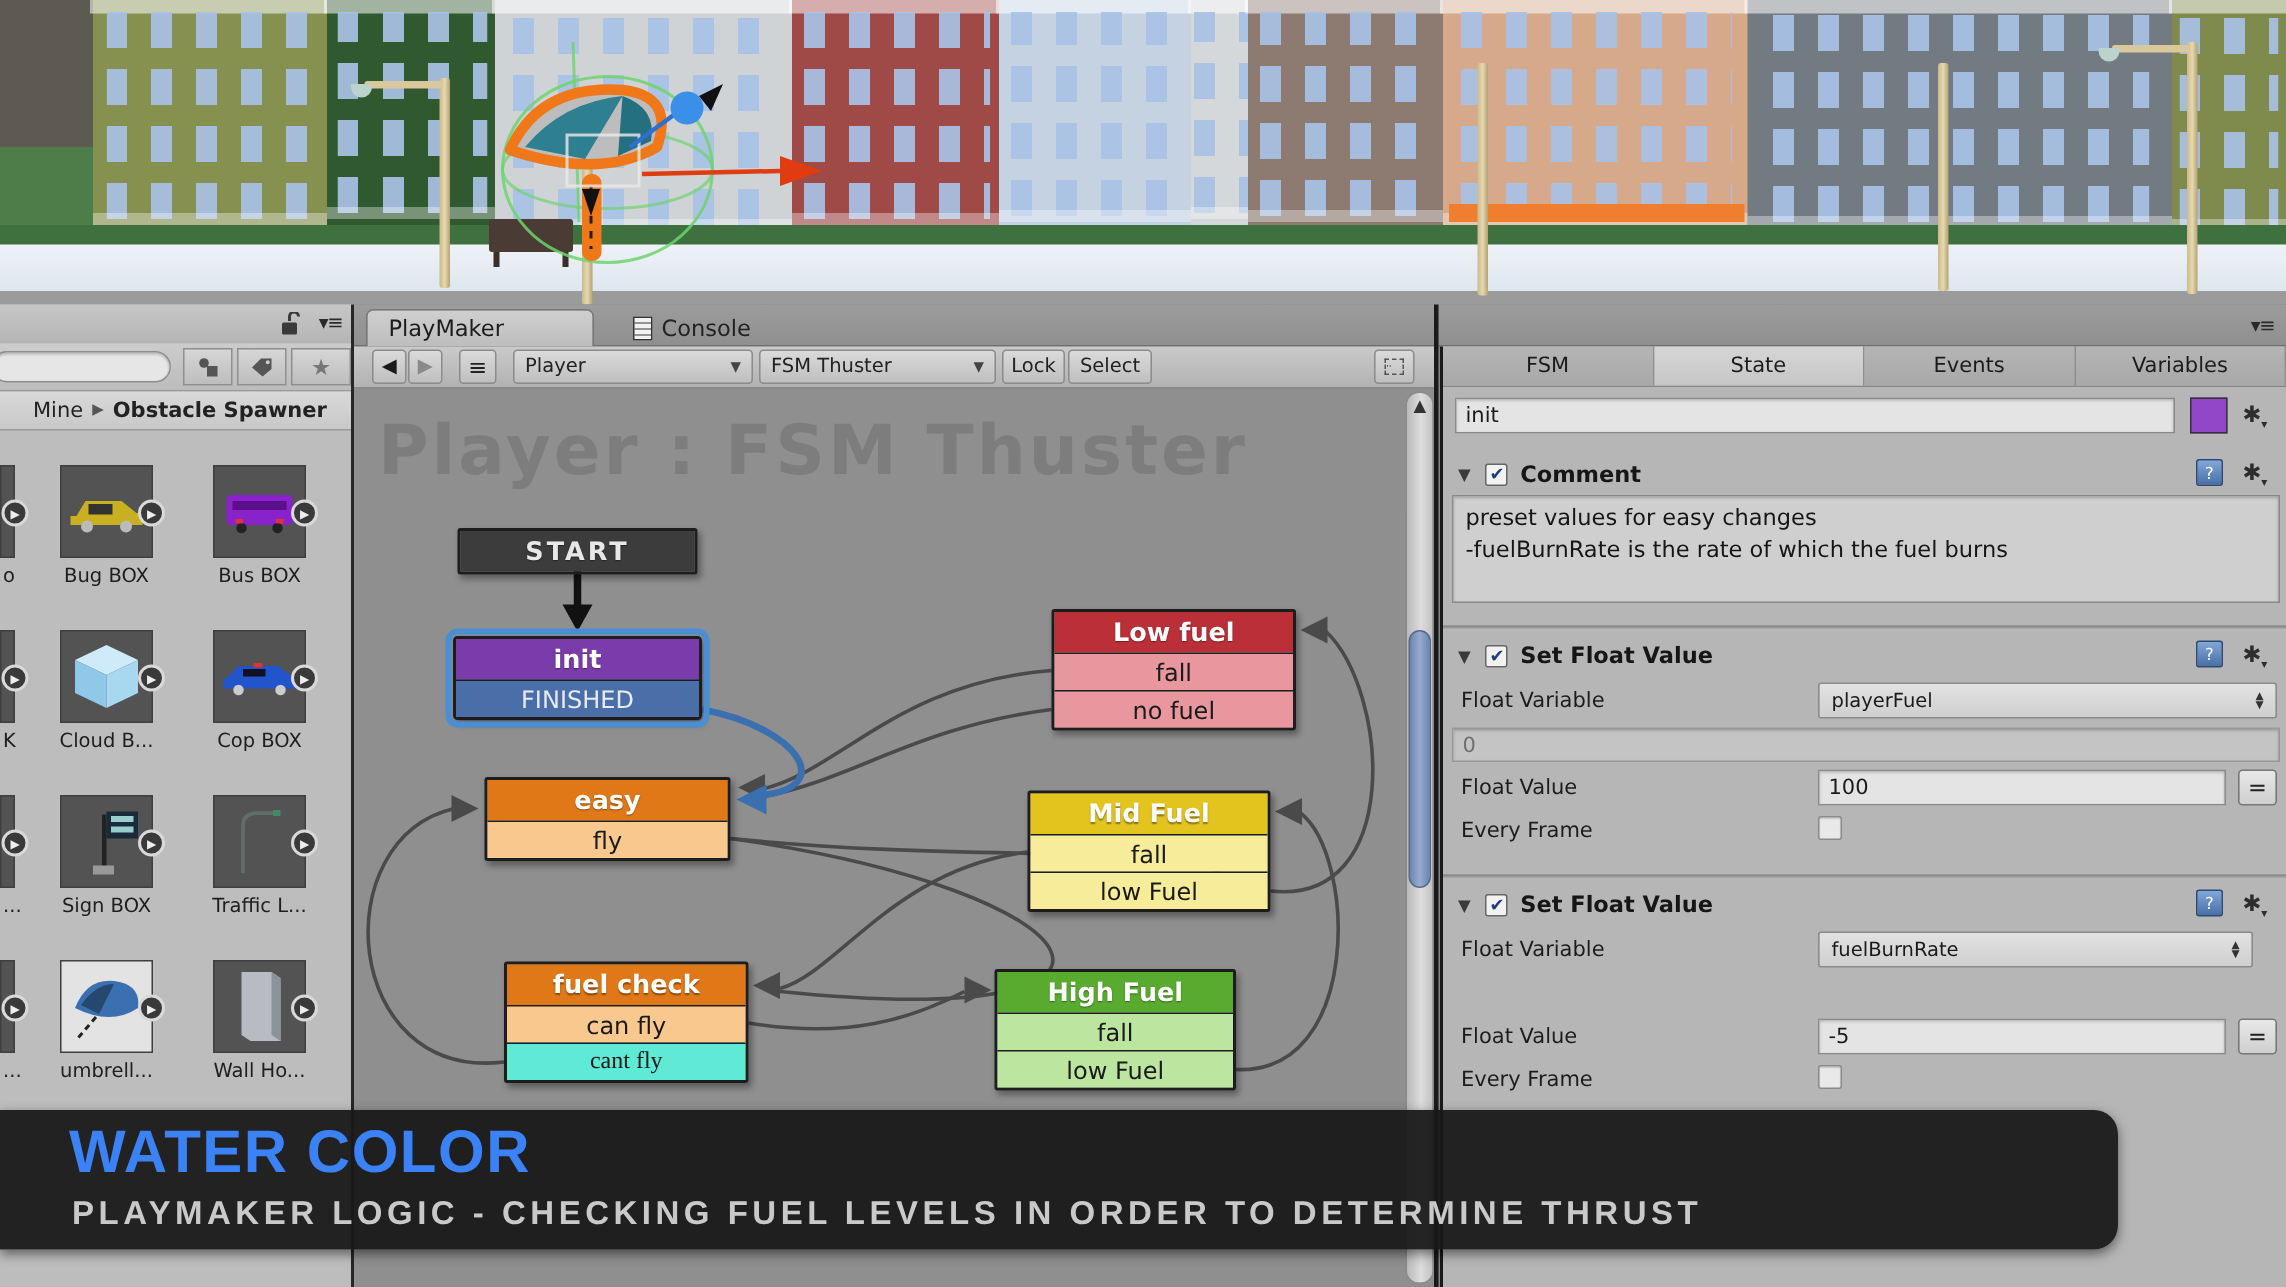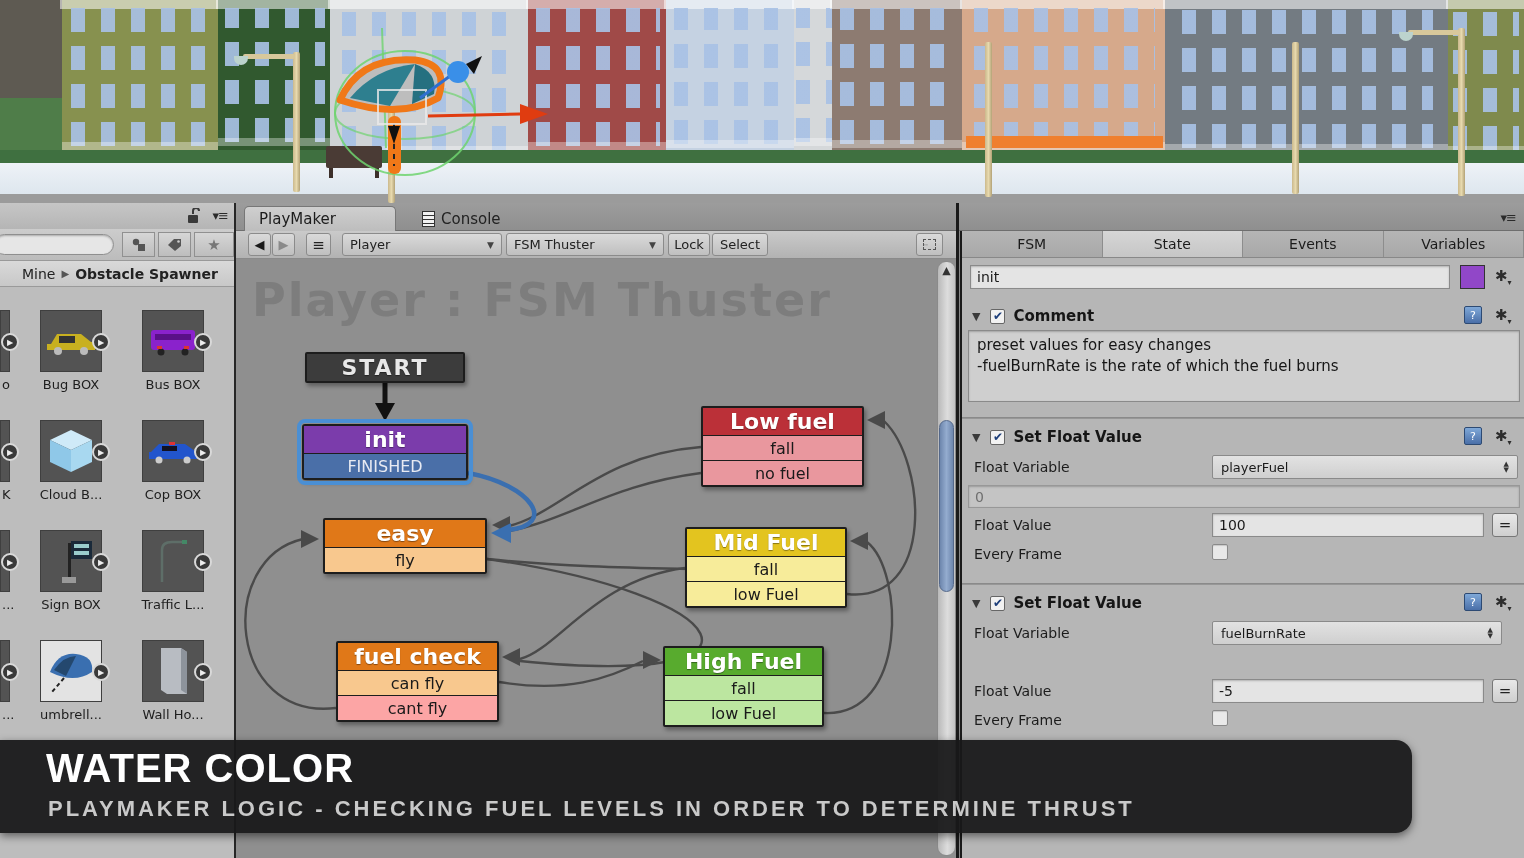--- a/index.html
+++ b/index.html
@@ -53,21 +53,21 @@
   .asset { position:absolute; width:90px; text-align:center; }
   .thumb { position:relative; width:62px; height:62px; margin:0 auto; background:#535353; border:1px solid #3f3f3f; }
   .thumb.light { background:#e3e3e3; }
   .playbtn { position:absolute; right:-9px; top:22px; width:18px; height:18px; border-radius:50%; background:#3a3a3a; border:2px solid #d9d9d9; color:#eee; font-size:8px; line-height:15px; text-align:center; }
   .alabel { margin-top:5px; font-size:13px; color:#1e1e1e; }
 
   
   #graph { position:absolute; left:236px; top:259px; width:722px; height:599px; background:#8f8f8f; overflow:hidden; }
   #watermark { position:absolute; left:16px; top:14px; font-size:46px; font-weight:bold; color:#7d7d7d; letter-spacing:2px; white-space:nowrap; }
   .node { position:absolute; border:2px solid #1d1d1d; border-radius:2px; box-shadow:2px 3px 4px rgba(0,0,0,.35); }
-  .node .hdr { height:27px; display:flex; align-items:center; justify-content:center; font-size:22px; font-weight:bold; color:#fff; text-shadow:0 1px 1px rgba(0,0,0,.4); }
+  .node .hdr { height:27px; display:flex; align-items:center; justify-content:center; font-size:17px; font-weight:bold; color:#fff; text-shadow:0 1px 1px rgba(0,0,0,.4); }
   .node .row { height:25px; display:flex; align-items:center; justify-content:center; font-size:16px; color:#1a1a1a; border-top:1px solid #1d1d1d; }
   .node.selected { outline:4px solid #4a8fd4; outline-offset:1px; border-radius:3px; }
   .node.startnode .hdr { color:#e8e8e8; letter-spacing:2px; }
   #gscroll { position:absolute; right:2px; top:2px; width:19px; bottom:2px; background:linear-gradient(90deg,#b9b9b9,#dddddd 55%,#c2c2c2); border:1px solid #8a8a8a; border-radius:9px; }
   #gscroll .up { position:absolute; top:2px; left:0; width:100%; text-align:center; font-size:11px; color:#333; }
   #gscroll .thumbbar { position:absolute; left:1px; right:1px; top:158px; height:172px; background:linear-gradient(90deg,#6d86ad,#94accf 50%,#6d86ad); border:1px solid #54688a; border-radius:8px; }
 
   
   #inspector { position:absolute; left:960px; top:231px; width:564px; height:627px; background:#b6b6b6; border-left:2px solid #1a1a1a; }
   #itabs { position:absolute; left:0; top:0; width:100%; height:27px; display:flex; border-bottom:1px solid #888; }
@@ -85,21 +85,21 @@
   .sechdr b { margin-left:8px; font-size:15px; color:#161616; }
   .rowlabel { position:absolute; font-size:14px; color:#1c1c1c; }
   .ddown { position:absolute; background:linear-gradient(#e2e2e2,#cfcfcf); border:1px solid #8a8a8a; border-radius:2px; font-size:13px; color:#1a1a1a; display:flex; align-items:center; justify-content:space-between; padding:0 8px; }
   .updn { display:inline-block; font-size:7px; line-height:6px; color:#333; text-align:center; }
   .eqbtn { position:absolute; width:26px; height:24px; background:linear-gradient(#e8e8e8,#cfcfcf); border:1px solid #777; border-radius:3px; font-size:15px; color:#222; text-align:center; line-height:22px; }
   .smallcb { position:absolute; width:16px; height:16px; background:#e9e9e9; border:1px solid #8a8a8a; border-radius:2px; box-shadow:inset 0 1px 1px rgba(0,0,0,.15); }
   .idivider { position:absolute; left:0; width:100%; height:2px; background:#979797; border-top:1px solid #8a8a8a; }
 
   
   #caption { position:absolute; left:0; top:740px; width:1412px; height:93px; background:rgba(24,24,26,.94); border-radius:0 16px 16px 0; box-shadow:0 3px 8px rgba(0,0,0,.5); z-index:50; }
-  #caption h1 { position:absolute; left:46px; top:6px; font-size:40px; color:#ffffff; font-weight:900; letter-spacing:1px; font-family:"Liberation Sans","DejaVu Sans",sans-serif; }
+  #caption h1 { position:absolute; left:46px; top:6px; font-size:40px; color:#3b82f6; font-weight:900; letter-spacing:1px; font-family:"Liberation Sans","DejaVu Sans",sans-serif; }
   #caption h2 { position:absolute; left:48px; top:56px; font-size:22px; color:#c9c9c9; font-weight:700; letter-spacing:3px; font-family:"Liberation Sans","DejaVu Sans",sans-serif; }
 
   .vdiv { position:absolute; background:#1a1a1a; }
 </style>
 </head>
 <body>
 
 <div id="scene">
   <div class="corner-dark"></div>
   <div class="field"></div>
@@ -437,21 +437,21 @@
         <div class="hdr" style="background:linear-gradient(#7b3cab, #7b3cab)">init</div>
         <div class="row" style="background:#4a6fa8;color:#e8eaf2;">FINISHED</div>
       </div>
       <div class="node" style="left: 87px; top: 259px; width: 164px;">
         <div class="hdr" style="background:linear-gradient(#e07818, #e07818)">easy</div>
         <div class="row" style="background:#f8c88e;color:#1a1a1a;">fly</div>
       </div>
       <div class="node" style="left: 100px; top: 382px; width: 163px;">
         <div class="hdr" style="background:linear-gradient(#e07818, #e07818)">fuel check</div>
         <div class="row" style="background:#f8c88e;color:#1a1a1a;">can fly</div>
-        <div class="row" style="background:#fca5a5;color:#1a1a1a;">cant fly</div>
+        <div class="row" style="background:#5eead4;color:#1a1a1a;font-family:Liberation Serif, serif;">cant fly</div>
       </div>
       <div class="node" style="left: 465px; top: 147px; width: 163px;">
         <div class="hdr" style="background:linear-gradient(#bb3038, #bb3038)">Low fuel</div>
         <div class="row" style="background:#e9979e;color:#1a1a1a;">fall</div>
         <div class="row" style="background:#e9979e;color:#1a1a1a;">no fuel</div>
       </div>
       <div class="node" style="left: 449px; top: 268px; width: 162px;">
         <div class="hdr" style="background:linear-gradient(#e3c41f, #e3c41f)">Mid Fuel</div>
         <div class="row" style="background:#f7ec9a;color:#1a1a1a;">fall</div>
         <div class="row" style="background:#f7ec9a;color:#1a1a1a;">low Fuel</div>

